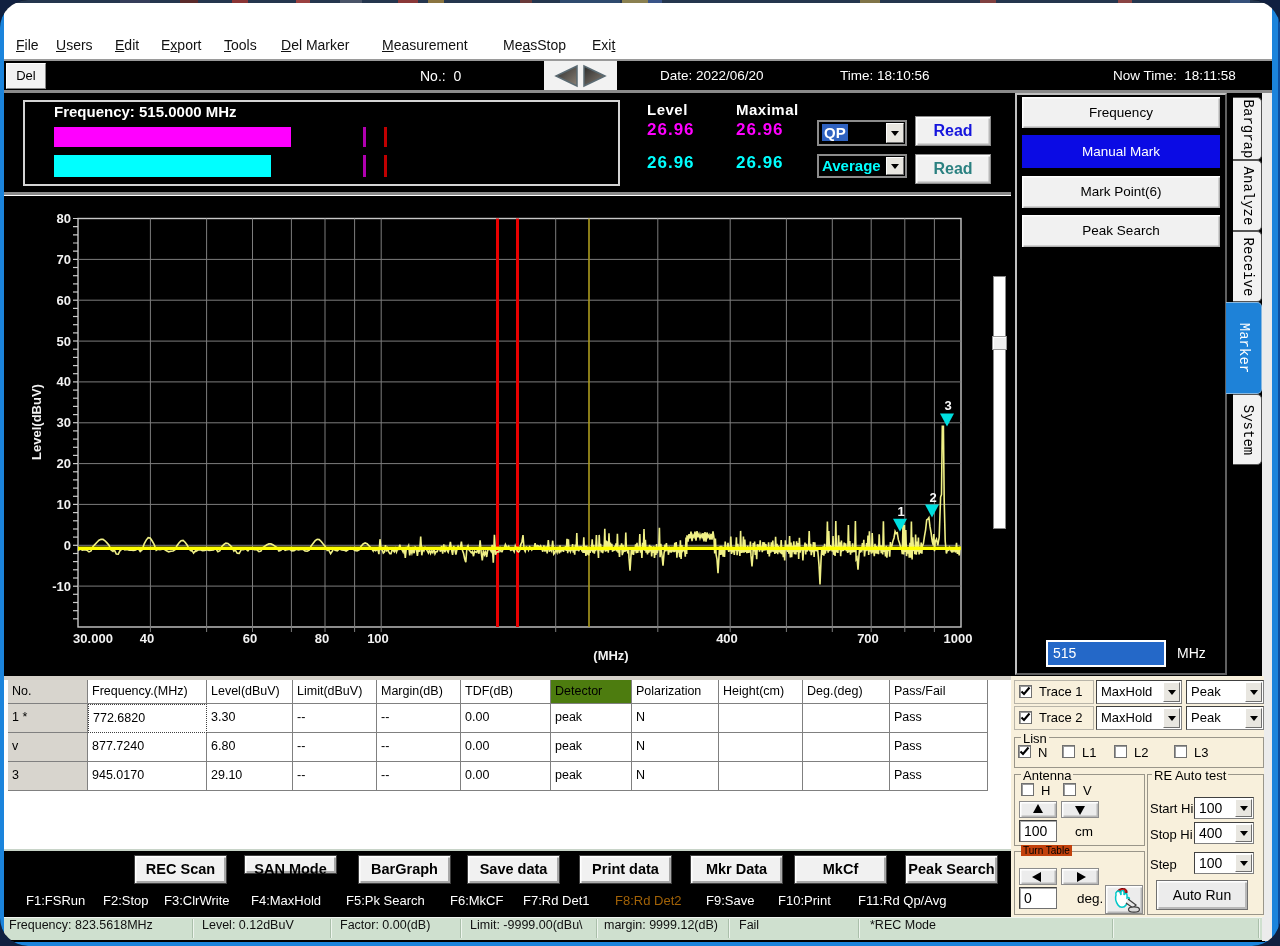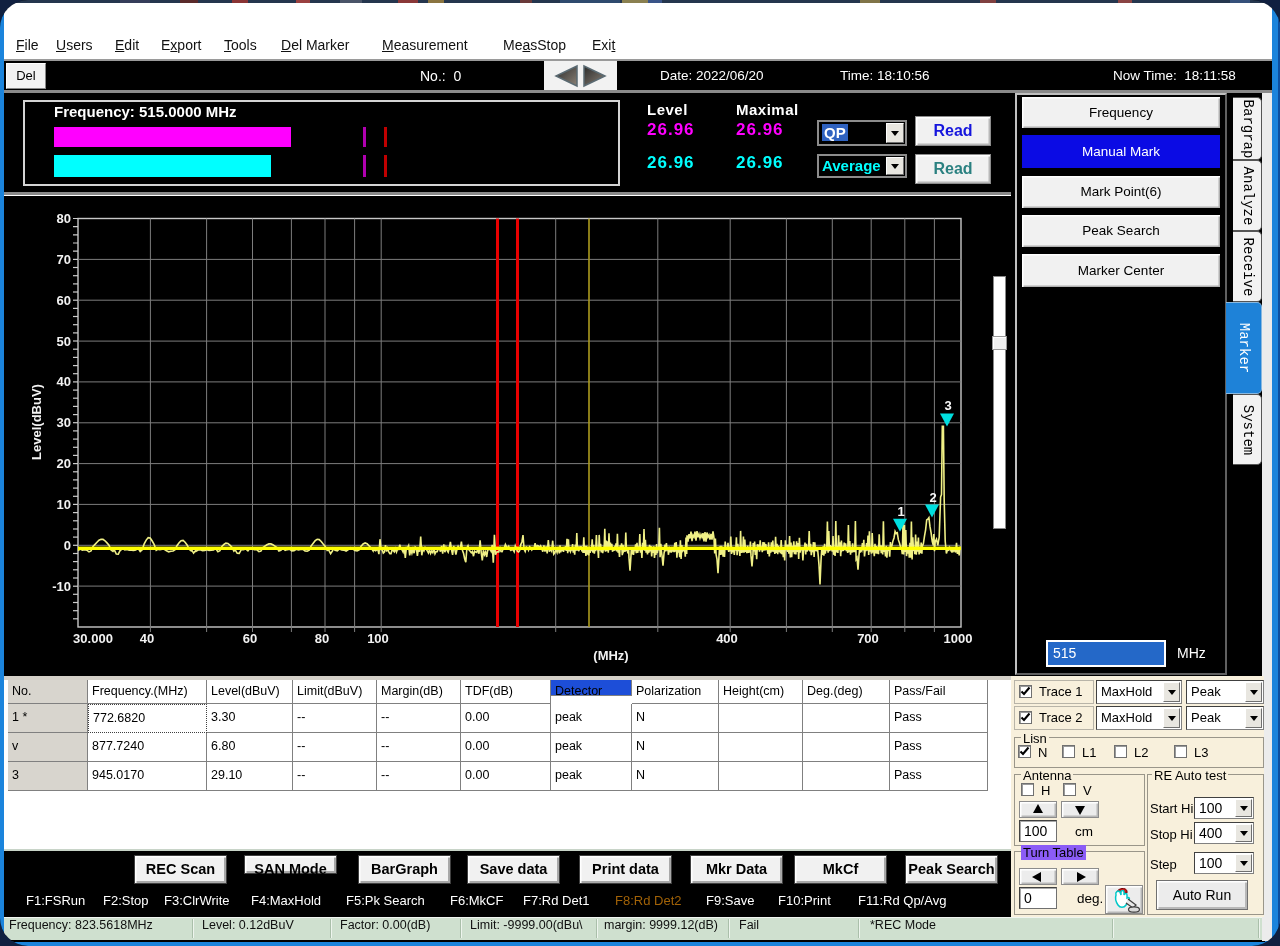--- a/index.html
+++ b/index.html
@@ -213,21 +213,21 @@
     <div style="position:absolute;left:293px;top:733px;width:84px;height:29px;background:#fff;border-right:1px solid #808080;border-bottom:1px solid #808080;font-size:12.5px;color:#000;line-height:27px;padding-left:4px;box-sizing:border-box;">--</div>
     <div style="position:absolute;left:293px;top:762px;width:84px;height:29px;background:#fff;border-right:1px solid #808080;border-bottom:1px solid #808080;font-size:12.5px;color:#000;line-height:27px;padding-left:4px;box-sizing:border-box;">--</div>
     <div style="position:absolute;left:377px;top:680px;width:84px;height:24px;background:#fff;border-right:1px solid #808080;border-bottom:1px solid #808080;font-size:12.5px;color:#000;line-height:23px;padding-left:4px;box-sizing:border-box;">Margin(dB)</div>
     <div style="position:absolute;left:377px;top:704px;width:84px;height:29px;background:#fff;border-right:1px solid #808080;border-bottom:1px solid #808080;font-size:12.5px;color:#000;line-height:27px;padding-left:4px;box-sizing:border-box;">--</div>
     <div style="position:absolute;left:377px;top:733px;width:84px;height:29px;background:#fff;border-right:1px solid #808080;border-bottom:1px solid #808080;font-size:12.5px;color:#000;line-height:27px;padding-left:4px;box-sizing:border-box;">--</div>
     <div style="position:absolute;left:377px;top:762px;width:84px;height:29px;background:#fff;border-right:1px solid #808080;border-bottom:1px solid #808080;font-size:12.5px;color:#000;line-height:27px;padding-left:4px;box-sizing:border-box;">--</div>
     <div style="position:absolute;left:461px;top:680px;width:90px;height:24px;background:#fff;border-right:1px solid #808080;border-bottom:1px solid #808080;font-size:12.5px;color:#000;line-height:23px;padding-left:4px;box-sizing:border-box;">TDF(dB)</div>
     <div style="position:absolute;left:461px;top:704px;width:90px;height:29px;background:#fff;border-right:1px solid #808080;border-bottom:1px solid #808080;font-size:12.5px;color:#000;line-height:27px;padding-left:4px;box-sizing:border-box;">0.00</div>
     <div style="position:absolute;left:461px;top:733px;width:90px;height:29px;background:#fff;border-right:1px solid #808080;border-bottom:1px solid #808080;font-size:12.5px;color:#000;line-height:27px;padding-left:4px;box-sizing:border-box;">0.00</div>
     <div style="position:absolute;left:461px;top:762px;width:90px;height:29px;background:#fff;border-right:1px solid #808080;border-bottom:1px solid #808080;font-size:12.5px;color:#000;line-height:27px;padding-left:4px;box-sizing:border-box;">0.00</div>
-    <div style="position:absolute;left:551px;top:680px;width:81px;height:16px;background:#1d4ed8;border-right:1px solid #808080;border-bottom:1px solid #808080;font-size:12.5px;color:#000;line-height:23px;padding-left:4px;box-sizing:border-box;">Detector</div>
+    <div style="position:absolute;left:551px;top:680px;width:81px;height:24px;background:#4d7c0f;border-right:1px solid #808080;border-bottom:1px solid #808080;font-size:12.5px;color:#000;line-height:23px;padding-left:4px;box-sizing:border-box;">Detector</div>
     <div style="position:absolute;left:551px;top:704px;width:81px;height:29px;background:#fff;border-right:1px solid #808080;border-bottom:1px solid #808080;font-size:12.5px;color:#000;line-height:27px;padding-left:4px;box-sizing:border-box;">peak</div>
     <div style="position:absolute;left:551px;top:733px;width:81px;height:29px;background:#fff;border-right:1px solid #808080;border-bottom:1px solid #808080;font-size:12.5px;color:#000;line-height:27px;padding-left:4px;box-sizing:border-box;">peak</div>
     <div style="position:absolute;left:551px;top:762px;width:81px;height:29px;background:#fff;border-right:1px solid #808080;border-bottom:1px solid #808080;font-size:12.5px;color:#000;line-height:27px;padding-left:4px;box-sizing:border-box;">peak</div>
     <div style="position:absolute;left:632px;top:680px;width:87px;height:24px;background:#fff;border-right:1px solid #808080;border-bottom:1px solid #808080;font-size:12.5px;color:#000;line-height:23px;padding-left:4px;box-sizing:border-box;">Polarization</div>
     <div style="position:absolute;left:632px;top:704px;width:87px;height:29px;background:#fff;border-right:1px solid #808080;border-bottom:1px solid #808080;font-size:12.5px;color:#000;line-height:27px;padding-left:4px;box-sizing:border-box;">N</div>
     <div style="position:absolute;left:632px;top:733px;width:87px;height:29px;background:#fff;border-right:1px solid #808080;border-bottom:1px solid #808080;font-size:12.5px;color:#000;line-height:27px;padding-left:4px;box-sizing:border-box;">N</div>
     <div style="position:absolute;left:632px;top:762px;width:87px;height:29px;background:#fff;border-right:1px solid #808080;border-bottom:1px solid #808080;font-size:12.5px;color:#000;line-height:27px;padding-left:4px;box-sizing:border-box;">N</div>
     <div style="position:absolute;left:719px;top:680px;width:84px;height:24px;background:#fff;border-right:1px solid #808080;border-bottom:1px solid #808080;font-size:12.5px;color:#000;line-height:23px;padding-left:4px;box-sizing:border-box;">Height(cm)</div>
     <div style="position:absolute;left:719px;top:704px;width:84px;height:29px;background:#fff;border-right:1px solid #808080;border-bottom:1px solid #808080;font-size:12.5px;color:#000;line-height:27px;padding-left:4px;box-sizing:border-box;"></div>
     <div style="position:absolute;left:719px;top:733px;width:84px;height:29px;background:#fff;border-right:1px solid #808080;border-bottom:1px solid #808080;font-size:12.5px;color:#000;line-height:27px;padding-left:4px;box-sizing:border-box;"></div>
@@ -279,21 +279,20 @@
     <div style="position:absolute;left:1112px;top:919px;width:2px;height:19px;background:#aabfaa;border-right:1px solid #eef5ee;"></div>
     <div style="position:absolute;left:1122px;top:918px;font-size:12.5px;color:#101010;"></div>
     <div style="position:absolute;left:1258px;top:919px;width:2px;height:19px;background:#aabfaa;border-right:1px solid #eef5ee;"></div>
     <div style="position:absolute;left:4px;top:940px;width:1261px;height:2px;background:#000;"></div>
     <div style="position:absolute;left:1011px;top:93px;width:261px;height:583px;background:#000;"></div>
     <div style="position:absolute;left:1015px;top:93px;width:212px;height:582px;border:2px solid #c0c0c0;border-right-color:#606060;border-bottom-color:#606060;background:#000;"></div>
     <div style="position:absolute;left:1021px;top:96px;width:200px;height:33px;background:#f1f1f1;border:1px solid #000;box-shadow:inset 1.5px 1.5px 0 #fff,inset -1.5px -1.5px 0 #b0b0b0;text-align:center;font-size:13.5px;color:#000;line-height:31px;">Frequency</div>
     <div style="position:absolute;left:1021px;top:134px;width:200px;height:35px;background:#0b0be4;border:1px solid #000;text-align:center;line-height:33px;font-size:13.5px;color:#fff;">Manual Mark</div>
     <div style="position:absolute;left:1021px;top:175px;width:200px;height:34px;background:#f1f1f1;border:1px solid #000;box-shadow:inset 1.5px 1.5px 0 #fff,inset -1.5px -1.5px 0 #b0b0b0;text-align:center;font-size:13.5px;color:#000;line-height:32px;">Mark Point(6)</div>
     <div style="position:absolute;left:1021px;top:214px;width:200px;height:34px;background:#f1f1f1;border:1px solid #000;box-shadow:inset 1.5px 1.5px 0 #fff,inset -1.5px -1.5px 0 #b0b0b0;text-align:center;font-size:13.5px;color:#000;line-height:32px;">Peak Search</div>
-    <div style="position:absolute;left:1021px;top:253px;width:200px;height:35px;background:#f1f1f1;border:1px solid #000;box-shadow:inset 1.5px 1.5px 0 #fff,inset -1.5px -1.5px 0 #b0b0b0;text-align:center;font-size:13.5px;color:#000;line-height:33px;">Marker Center</div>
     <div style="position:absolute;left:1046px;top:640px;width:120px;height:27px;background:#2468c8;border:2px solid #fff;">
       <span style="position:absolute;left:5px;top:3px;font-size:14px;color:#fff;">515</span>
     </div>
     <div style="position:absolute;left:1177px;top:645px;font-size:14px;color:#fff;">MHz</div>
     <div style="position:absolute;left:1228px;top:93px;width:34px;height:583px;background:#000;"></div>
     <div style="position:absolute;left:1262px;top:93px;width:10px;height:848px;background:#ececec;"></div>
     <div style="position:absolute;left:1233px;top:97px;width:29px;height:63px;background:#f2f2f2;border:1px solid #555;border-left:none;border-radius:0 5px 5px 0;color:#000;">
       <span style="position:absolute;left:50%;top:50%;width:63px;margin-left:-31.5px;transform:rotate(90deg);text-align:center;font-family:'Liberation Mono',monospace;font-size:14px;line-height:14px;display:block;margin-top:-7px;">Bargrap</span>
     </div>
     <div style="position:absolute;left:1233px;top:160px;width:29px;height:71px;background:#f2f2f2;border:1px solid #555;border-left:none;border-radius:0 5px 5px 0;color:#000;">
@@ -373,21 +372,21 @@
       <span style="position:absolute;left:50%;top:50%;margin:-6px 0 0 -5px;width:0;height:0;border-left:5px solid transparent;border-right:5px solid transparent;border-bottom:9px solid #000;"></span>
     </div>
     <div style="position:absolute;left:1061px;top:801px;width:38px;height:17px;background:#ececec;border:1px solid #8c8c8c;box-shadow:inset 1.5px 1.5px 0 #fff,inset -1.5px -1.5px 0 #b8b8b8;text-align:center;">
       <span style="position:absolute;left:50%;top:50%;margin:-4px 0 0 -5px;width:0;height:0;border-left:5px solid transparent;border-right:5px solid transparent;border-top:9px solid #000;"></span>
     </div>
     <div style="position:absolute;left:1019px;top:820px;width:38px;height:22px;background:#fff;border:1px solid #707070;border-top-color:#404040;border-left-color:#404040;box-shadow:inset 1px 1px 0 #a8a8a8;">
       <span style="position:absolute;left:4px;top:2px;font-size:14px;">100</span>
     </div>
     <div style="position:absolute;left:1075px;top:824px;font-size:13.5px;">cm</div>
     <div style="position:absolute;left:1014px;top:851px;width:131px;height:64px;border:1px solid #9a968a;"></div>
-    <div style="position:absolute;left:1021px;top:845px;font-size:13px;background:#8b5cf6;padding:0 2px;">Turn Table</div>
+    <div style="position:absolute;left:1021px;top:845px;font-size:10px;background:#c2410c;padding:0 2px;">Turn Table</div>
     <div style="position:absolute;left:1019px;top:868px;width:38px;height:17px;background:#ececec;border:1px solid #8c8c8c;box-shadow:inset 1.5px 1.5px 0 #fff,inset -1.5px -1.5px 0 #b8b8b8;text-align:center;">
       <span style="position:absolute;left:50%;top:50%;margin:-5px 0 0 -6px;width:0;height:0;border-top:5px solid transparent;border-bottom:5px solid transparent;border-right:9px solid #000;"></span>
     </div>
     <div style="position:absolute;left:1061px;top:868px;width:38px;height:17px;background:#ececec;border:1px solid #8c8c8c;box-shadow:inset 1.5px 1.5px 0 #fff,inset -1.5px -1.5px 0 #b8b8b8;text-align:center;">
       <span style="position:absolute;left:50%;top:50%;margin:-5px 0 0 -3px;width:0;height:0;border-top:5px solid transparent;border-bottom:5px solid transparent;border-left:9px solid #000;"></span>
     </div>
     <div style="position:absolute;left:1019px;top:887px;width:38px;height:22px;background:#fff;border:1px solid #707070;border-top-color:#404040;border-left-color:#404040;box-shadow:inset 1px 1px 0 #a8a8a8;">
       <span style="position:absolute;left:4px;top:2px;font-size:14px;">0</span>
     </div>
     <div style="position:absolute;left:1077px;top:891px;font-size:13.5px;">deg.</div>

